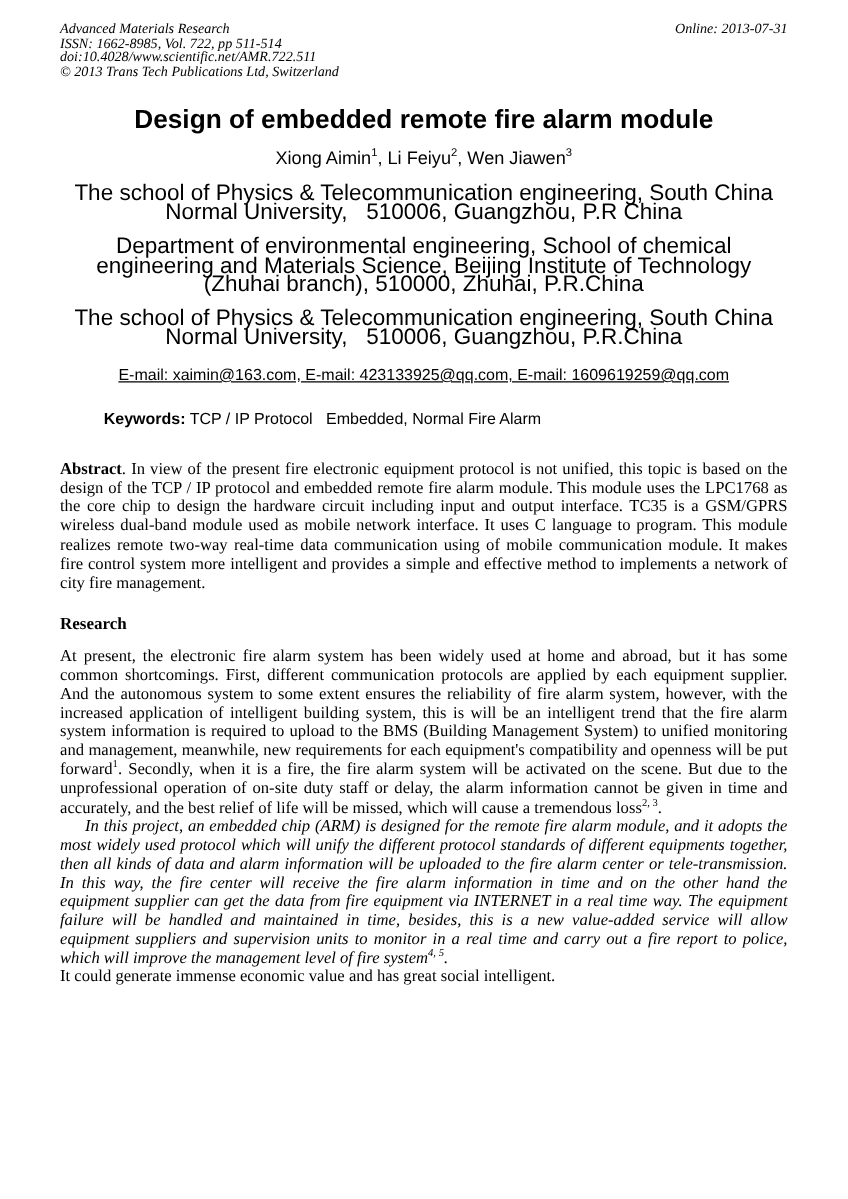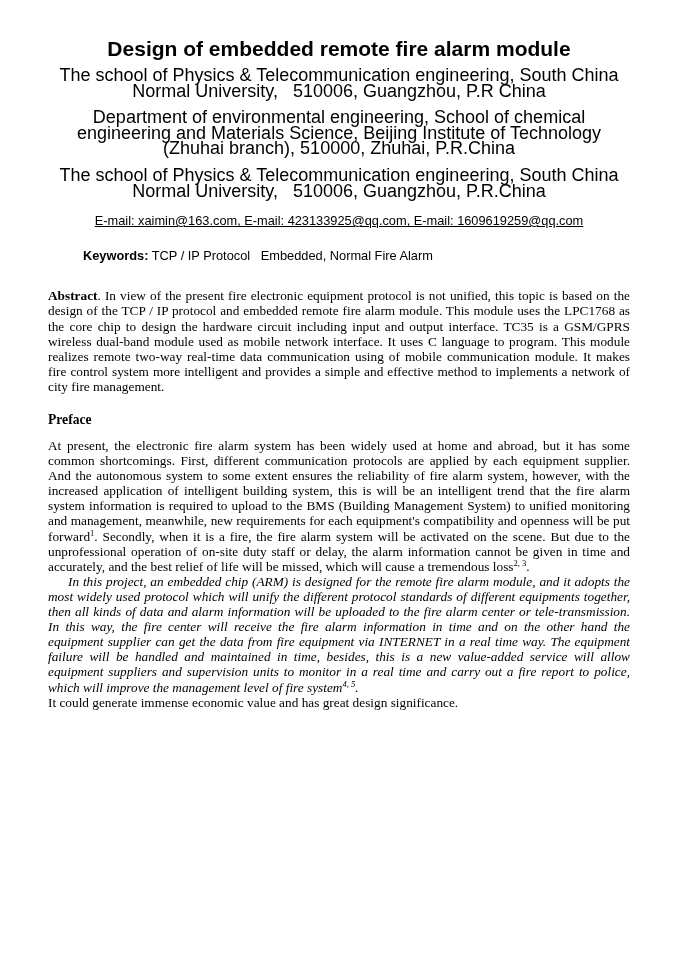--- a/index.html
+++ b/index.html
@@ -98,35 +98,45 @@
   .serif-par sup {
     font-size: 8.5px;
     line-height: 0;
   }
 </style>
 </head>
 <body>
 
 <div class="page">
 
+  <div class="header">
+    <div class="header-left">
+      <div>Advanced Materials Research</div>
+      <div>ISSN: 1662-8985, Vol. 722, pp 511-514</div>
+      <div>doi:10.4028/www.scientific.net/AMR.722.511</div>
+      <div>© 2013 Trans Tech Publications Ltd, Switzerland</div>
+    </div>
+    <div class="header-right">Online: 2013-07-31</div>
+  </div>
 
   <div class="title">Design of embedded remote fire alarm module</div>
 
+  <div class="authors"><span>Xiong Aimin</span><sup>1</sup><span>, </span><span>Li Feiyu</span><sup>2</sup><span>, </span><span>Wen Jiawen</span><sup>3</sup></div>
 
   <div class="affil">The school of Physics &amp; Telecommunication engineering, South China Normal University,   510006, Guangzhou, P.R China</div>
   <div class="affil">Department of environmental engineering, School of chemical engineering and Materials Science, Beijing Institute of Technology (Zhuhai branch), 510000, Zhuhai, P.R.China</div>
   <div class="affil">The school of Physics &amp; Telecommunication engineering, South China Normal University,   510006, Guangzhou, P.R.China</div>
 
   <div class="email-line">E-mail: xaimin@163.com, E-mail: 423133925@qq.com, E-mail: 1609619259@qq.com</div>
 
   <div class="keywords"><span class="kw-label">Keywords:</span><span> TCP / IP Protocol   Embedded, Normal Fire Alarm</span></div>
 
   <p class="serif-par abstract"><span class="abs-label">Abstract</span><span>. In view of the present fire electronic equipment protocol is not unified, this topic is based on the design of the TCP / IP protocol and embedded remote fire alarm module. This module uses the LPC1768 as the core chip to design the hardware circuit including input and output interface. TC35 is a GSM/GPRS wireless dual-band module used as mobile network interface. It uses C language to program. This module realizes remote two-way real-time data communication using of mobile communication module. It makes fire control system more intelligent and provides a simple and effective method to implements a network of city fire management.</span></p>
 
-  <div class="section-heading">Preface</div>
+  <div class="section-heading">Research</div>
 
   <p class="serif-par preface-p1"><span>At present, the electronic fire alarm system has been widely used at home and abroad, but it has some common shortcomings. First, different communication protocols are applied by each equipment supplier. And the autonomous system to some extent ensures the reliability of fire alarm system, however, with the increased application of intelligent building system, this is will be an intelligent trend that the fire alarm system information is required to upload to the BMS (Building Management System) to unified monitoring and management, meanwhile, new requirements for each equipment's compatibility and openness will be put forward</span><sup>1</sup><span>. Secondly, when it is a fire, the fire alarm system will be activated on the scene. But due to the unprofessional operation of on-site duty staff or delay, the alarm information cannot be given in time and accurately, and the best relief of life will be missed, which will cause a tremendous loss</span><sup>2, 3</sup><span>.</span></p>
 
   <p class="serif-par preface-p2"><span>In this project, an embedded chip (ARM) is designed for the remote fire alarm module, and it adopts the most widely used protocol which will unify the different protocol standards of different equipments together, then all kinds of data and alarm information will be uploaded to the fire alarm center or tele-transmission. In this way, the fire center will receive the fire alarm information in time and on the other hand the equipment supplier can get the data from fire equipment via INTERNET in a real time way. The equipment failure will be handled and maintained in time, besides, this is a new value-added service will allow equipment suppliers and supervision units to monitor in a real time and carry out a fire report to police, which will improve the management level of fire system</span><sup>4, 5</sup><span>.</span></p>
 
-  <p class="serif-par">It could generate immense economic value and has great design significance.</p>
+  <p class="serif-par">It could generate immense economic value and has great social intelligent.</p>
 
 </div>
 
 </body></html>

